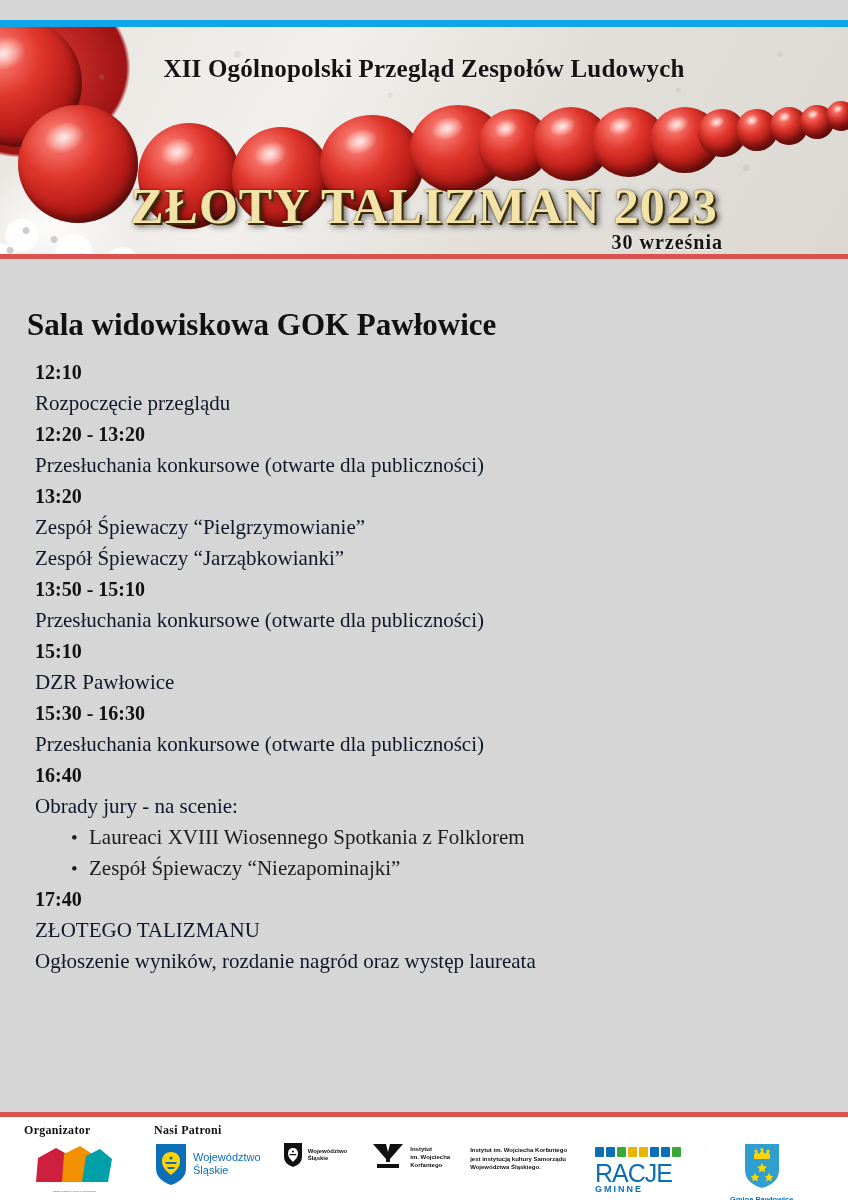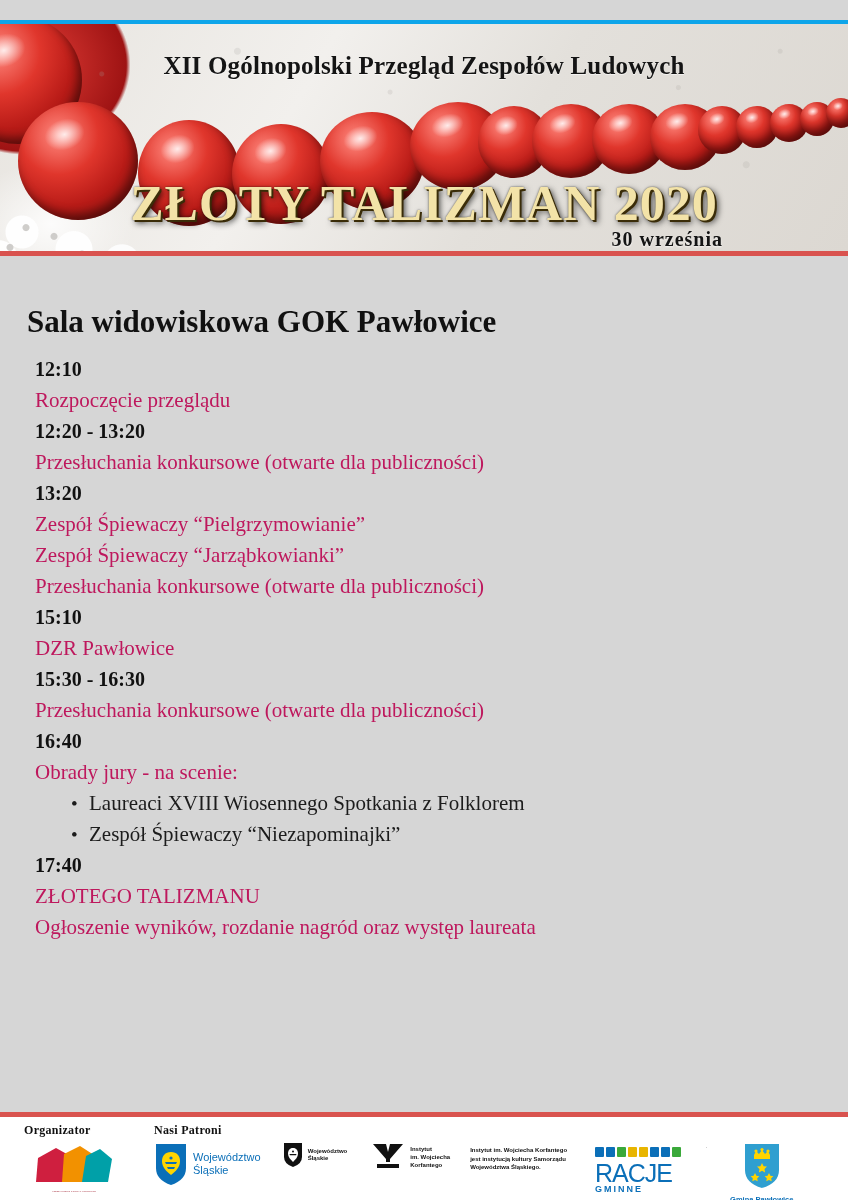--- a/index.html
+++ b/index.html
@@ -20,21 +20,21 @@
   
   .top-gutter {
     height: 20px;
     background: #d6d6d6;
   }
 
   
   .banner {
     position: relative;
     height: 227px;
-    border-top: 4px solid #0ea5e9;
+    border-top: 7px solid #0ea5e9;
     border-bottom: 5px solid #d9534f;
     overflow: hidden;
     background: #be185d;
   }
   .banner-photo {
     position: absolute;
     inset: 0;
     background:
       radial-gradient(ellipse 120px 90px at 6% 88%, rgba(255,255,255,.85), rgba(255,255,255,0) 70%),
       radial-gradient(ellipse 140px 120px at 3% 18%, #e8413a, #9e1313 72%, rgba(158,19,19,0) 75%),
@@ -173,21 +173,21 @@
   }
   .sched-time {
     font-size: 20px;
     font-weight: bold;
     line-height: 31px;
     color: #111;
   }
   .sched-desc {
     font-size: 21px;
     line-height: 31px;
-    color: #be185d;
+    color: #0f172a;
   }
   .sub-list {
     margin: 0;
     padding: 0 0 0 36px;
     list-style: none;
   }
   .sub-list li {
     font-size: 21px;
     line-height: 31px;
     color: #1c1c1c;
@@ -326,38 +326,39 @@
     <div class="bead" style="left:736px; top:82px; width:42px; height:42px;"></div>
     <div class="bead" style="left:770px; top:80px; width:38px; height:38px;"></div>
     <div class="bead" style="left:800px; top:78px; width:34px; height:34px;"></div>
     <div class="bead" style="left:826px; top:74px; width:30px; height:30px;"></div>
   </div>
 
   <div class="lace"></div>
 
   <div class="banner-heading">XII Ogólnopolski Przegląd Zespołów Ludowych</div>
 
-  <div class="banner-title">ZŁOTY TALIZMAN 2020</div>
+  <div class="banner-title">ZŁOTY TALIZMAN 2023</div>
 
   <div class="banner-date">30 września</div>
 </div>
 
 <div class="content">
 
 
   <div class="venue">Sala widowiskowa GOK Pawłowice</div>
 
   <div class="schedule" id="schedule-root">
       <div class="sched-time">12:10</div>
       <div class="sched-desc">Rozpoczęcie przeglądu</div>
       <div class="sched-time">12:20 - 13:20</div>
       <div class="sched-desc">Przesłuchania konkursowe (otwarte dla publiczności)</div>
       <div class="sched-time">13:20</div>
       <div class="sched-desc">Zespół Śpiewaczy “Pielgrzymowianie”</div>
       <div class="sched-desc">Zespół Śpiewaczy “Jarząbkowianki”</div>
+      <div class="sched-time">13:50 - 15:10</div>
       <div class="sched-desc">Przesłuchania konkursowe (otwarte dla publiczności)</div>
       <div class="sched-time">15:10</div>
       <div class="sched-desc">DZR Pawłowice</div>
       <div class="sched-time">15:30 - 16:30</div>
       <div class="sched-desc">Przesłuchania konkursowe (otwarte dla publiczności)</div>
       <div class="sched-time">16:40</div>
       <div class="sched-desc">Obrady jury - na scenie:</div>
       <ul class="sub-list">
         <li>Laureaci XVIII Wiosennego Spotkania z Folklorem</li>
         <li>Zespół Śpiewaczy “Niezapominajki”</li>

